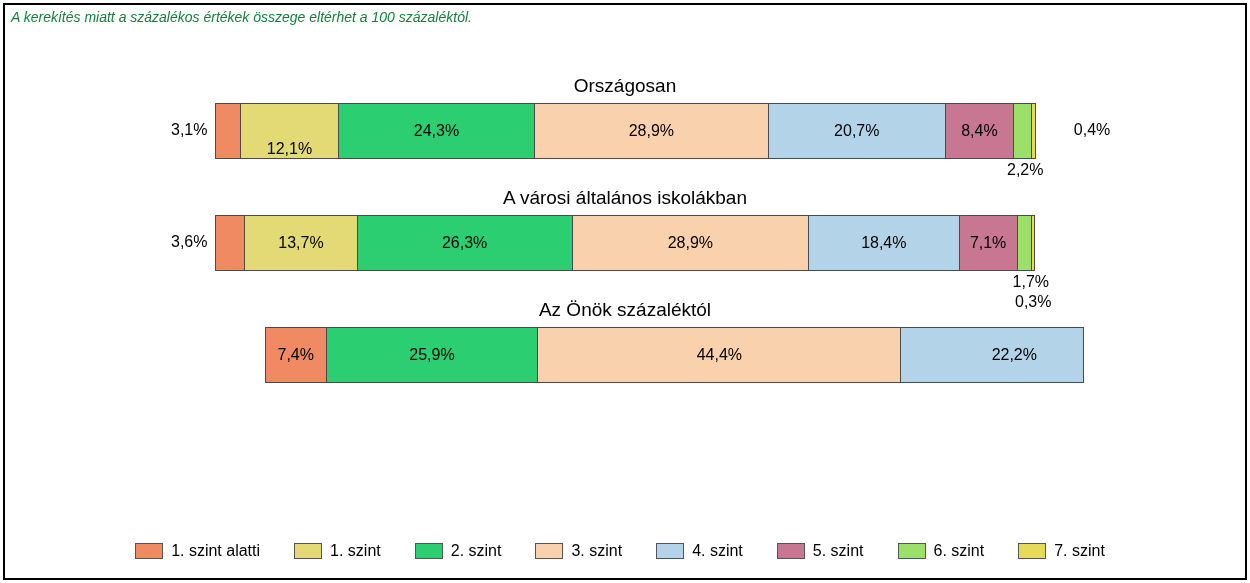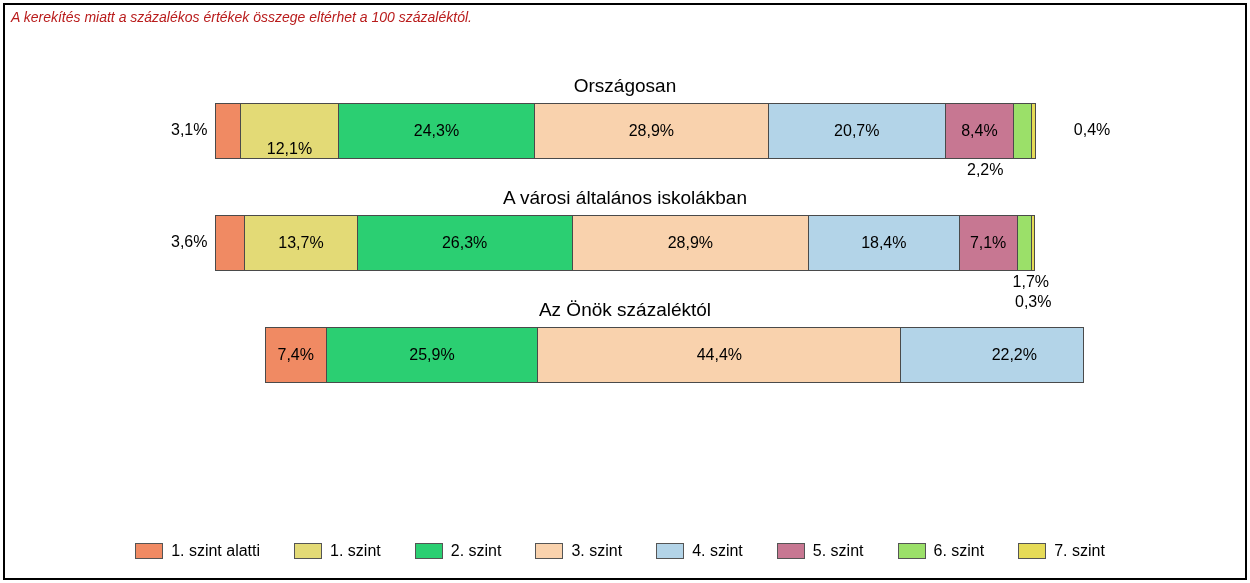--- a/index.html
+++ b/index.html
@@ -17,21 +17,21 @@
     margin: 3px;
     position: relative;
     background: #fff;
   }
   .note {
     position: absolute;
     top: 4px;
     left: 6px;
     font-style: italic;
     font-size: 14px;
-    color: #b91c1c;
+    color: #15803d;
   }
   .charts {
     position: absolute;
     top: 70px;
     left: 0;
     right: 0;
   }
   .row {
     margin-bottom: 28px;
     text-align: center;
@@ -96,21 +96,21 @@
 </head>
 <body>
 
 <div class="frame">
   <div class="note">A kerekítés miatt a százalékos értékek összege eltérhet a 100 százaléktól.</div>
   <div class="charts" id="charts">
       <div class="row">
         <div class="row-title">Országosan</div>
         <div class="bar-wrap">
           <div class="out-label" style="left: -44px; top: 18px;">3,1%</div>
-          <div class="out-label" style="left: 752px; top: 58px;">2,2%</div>
+          <div class="out-label" style="left: 792px; top: 58px;">2,2%</div>
           <div class="out-label" style="left: 822.82px; top: 18px; padding-left: 36px;">0,4%</div>
           <div class="bar" style="width: 820.82px;">
             <div class="seg" style="width: 25.42px; background: rgb(240, 138, 99);">
               <span></span>
             </div>
             <div class="seg" style="width: 99.22px; background: rgb(227, 218, 118); align-items: flex-end;">
               <span>12,1%</span>
             </div>
             <div class="seg" style="width: 199.26px; background: rgb(43, 207, 114);">
               <span>24,3%</span>

